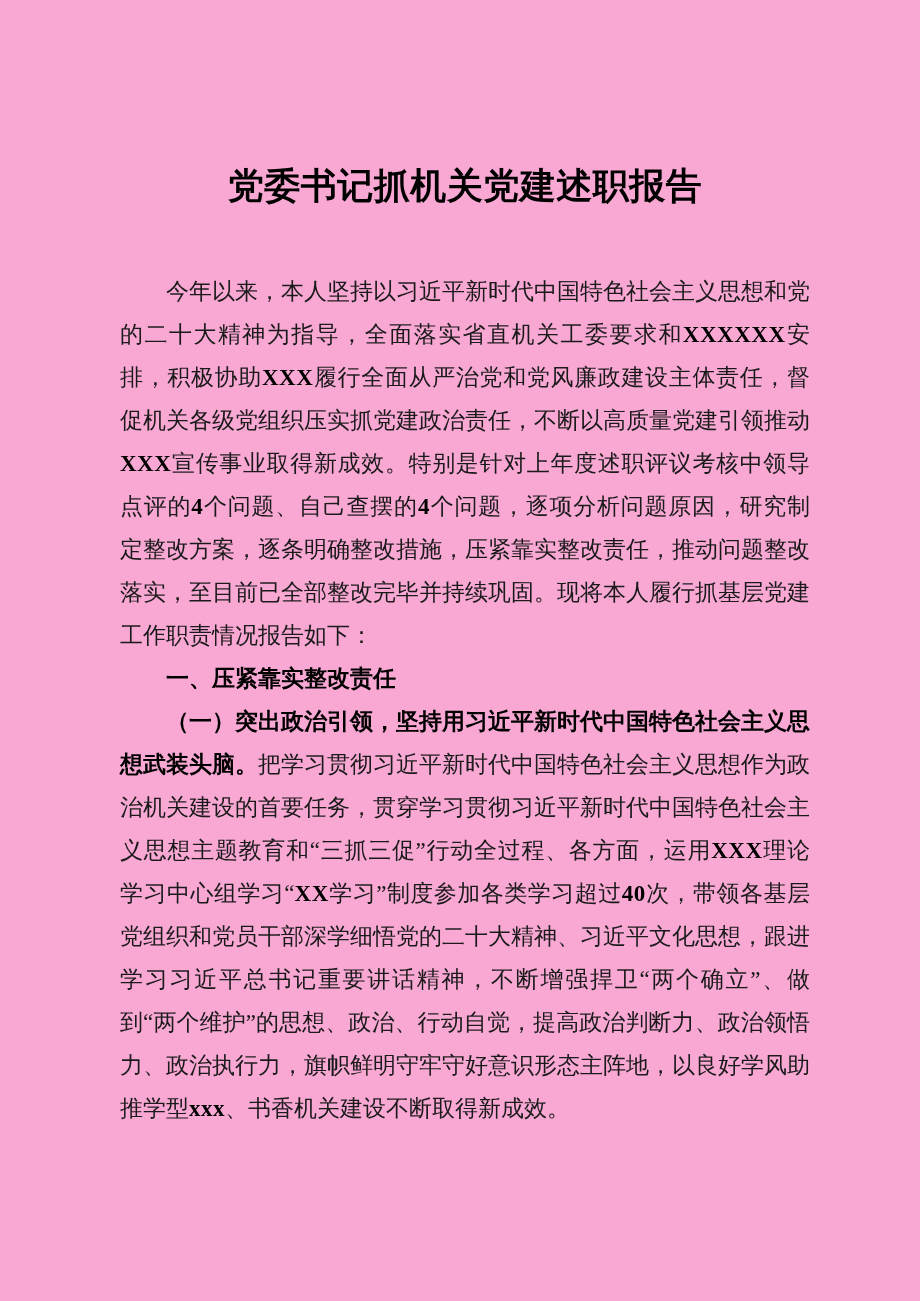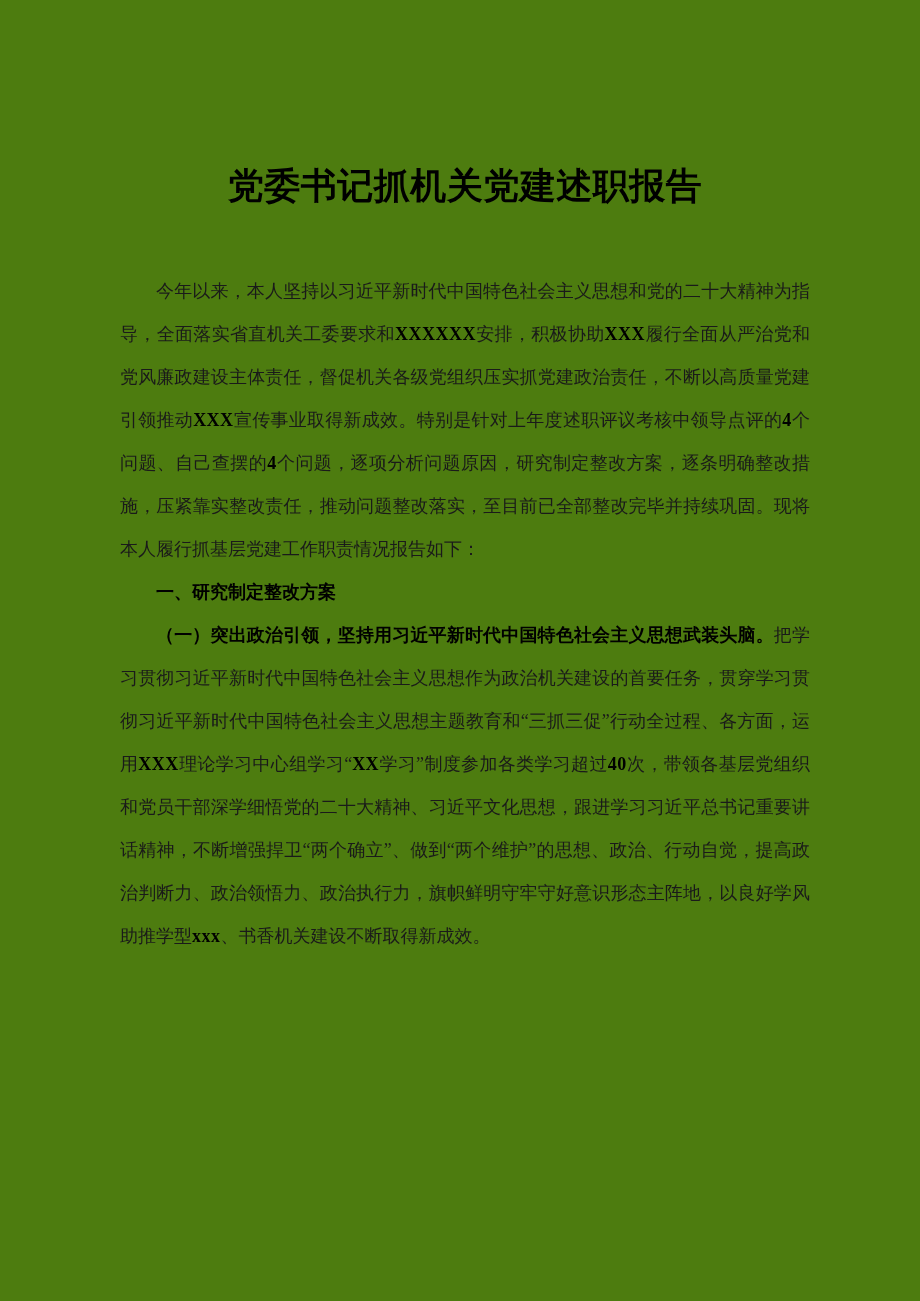--- a/index.html
+++ b/index.html
@@ -4,40 +4,40 @@
 <style>
   html, body {
     margin: 0;
     padding: 0;
     background: #ffffff;
   }
   .page {
     position: relative;
     width: 920px;
     height: 1301px;
-    background: #4d7c0f;
+    background: #f9a8d4;
     color: #000000;
     box-sizing: border-box;
     padding: 162px 110px 0 120px;
     overflow: hidden;
     font-family: "Liberation Serif", "DejaVu Serif", serif;
   }
   .doc-title {
     font-family: "Liberation Sans", "DejaVu Sans", sans-serif;
     font-weight: 700;
     font-size: 36px;
     line-height: 48px;
     text-align: center;
     letter-spacing: 0.5px;
     margin: 0 0 60px 0;
     color: #000000;
   }
   .doc-body p {
     margin: 0;
-    font-size: 18px;
+    font-size: 23px;
     line-height: 43px;
     text-align: justify;
     text-justify: inter-ideograph;
     text-indent: 2em;
     color: #1a1a1a;
     word-break: break-all;
   }
   .doc-body p.heading {
     font-weight: 700;
     color: #000000;
@@ -53,16 +53,16 @@
     letter-spacing: 0.5px;
   }
 </style>
 </head>
 <body>
 
 <div class="page">
   <h1 class="doc-title">党委书记抓机关党建述职报告</h1>
   <div class="doc-body">
       <p class="paragraph"><span>今年以来，本人坚持以习近平新时代中国特色社会主义思想和党的二十大精神为指导，全面落实省直机关工委要求和</span><span class="run-latin">XXXXXX</span><span>安排，积极协助</span><span class="run-latin">XXX</span><span>履行全面从严治党和党风廉政建设主体责任，督促机关各级党组织压实抓党建政治责任，不断以高质量党建引领推动</span><span class="run-latin">XXX</span><span>宣传事业取得新成效。特别是针对上年度述职评议考核中领导点评的</span><span class="run-latin">4</span><span>个问题、自己查摆的</span><span class="run-latin">4</span><span>个问题，逐项分析问题原因，研究制定整改方案，逐条明确整改措施，压紧靠实整改责任，推动问题整改落实，至目前已全部整改完毕并持续巩固。现将本人履行抓基层党建工作职责情况报告如下：</span></p>
-      <p class="heading"><span class="run-bold">一、研究制定整改方案</span></p>
+      <p class="heading"><span class="run-bold">一、压紧靠实整改责任</span></p>
       <p class="paragraph"><span class="run-bold">（一）突出政治引领，坚持用习近平新时代中国特色社会主义思想武装头脑。</span><span>把学习贯彻习近平新时代中国特色社会主义思想作为政治机关建设的首要任务，贯穿学习贯彻习近平新时代中国特色社会主义思想主题教育和“三抓三促”行动全过程、各方面，运用</span><span class="run-latin">XXX</span><span>理论学习中心组学习“</span><span class="run-latin">XX</span><span>学习”制度参加各类学习超过</span><span class="run-latin">40</span><span>次，带领各基层党组织和党员干部深学细悟党的二十大精神、习近平文化思想，跟进学习习近平总书记重要讲话精神，不断增强捍卫“两个确立”、做到“两个维护”的思想、政治、行动自觉，提高政治判断力、政治领悟力、政治执行力，旗帜鲜明守牢守好意识形态主阵地，以良好学风助推学型</span><span class="run-latin">xxx</span><span>、书香机关建设不断取得新成效。</span></p>
     </div>
 </div>
 
 </body></html>

